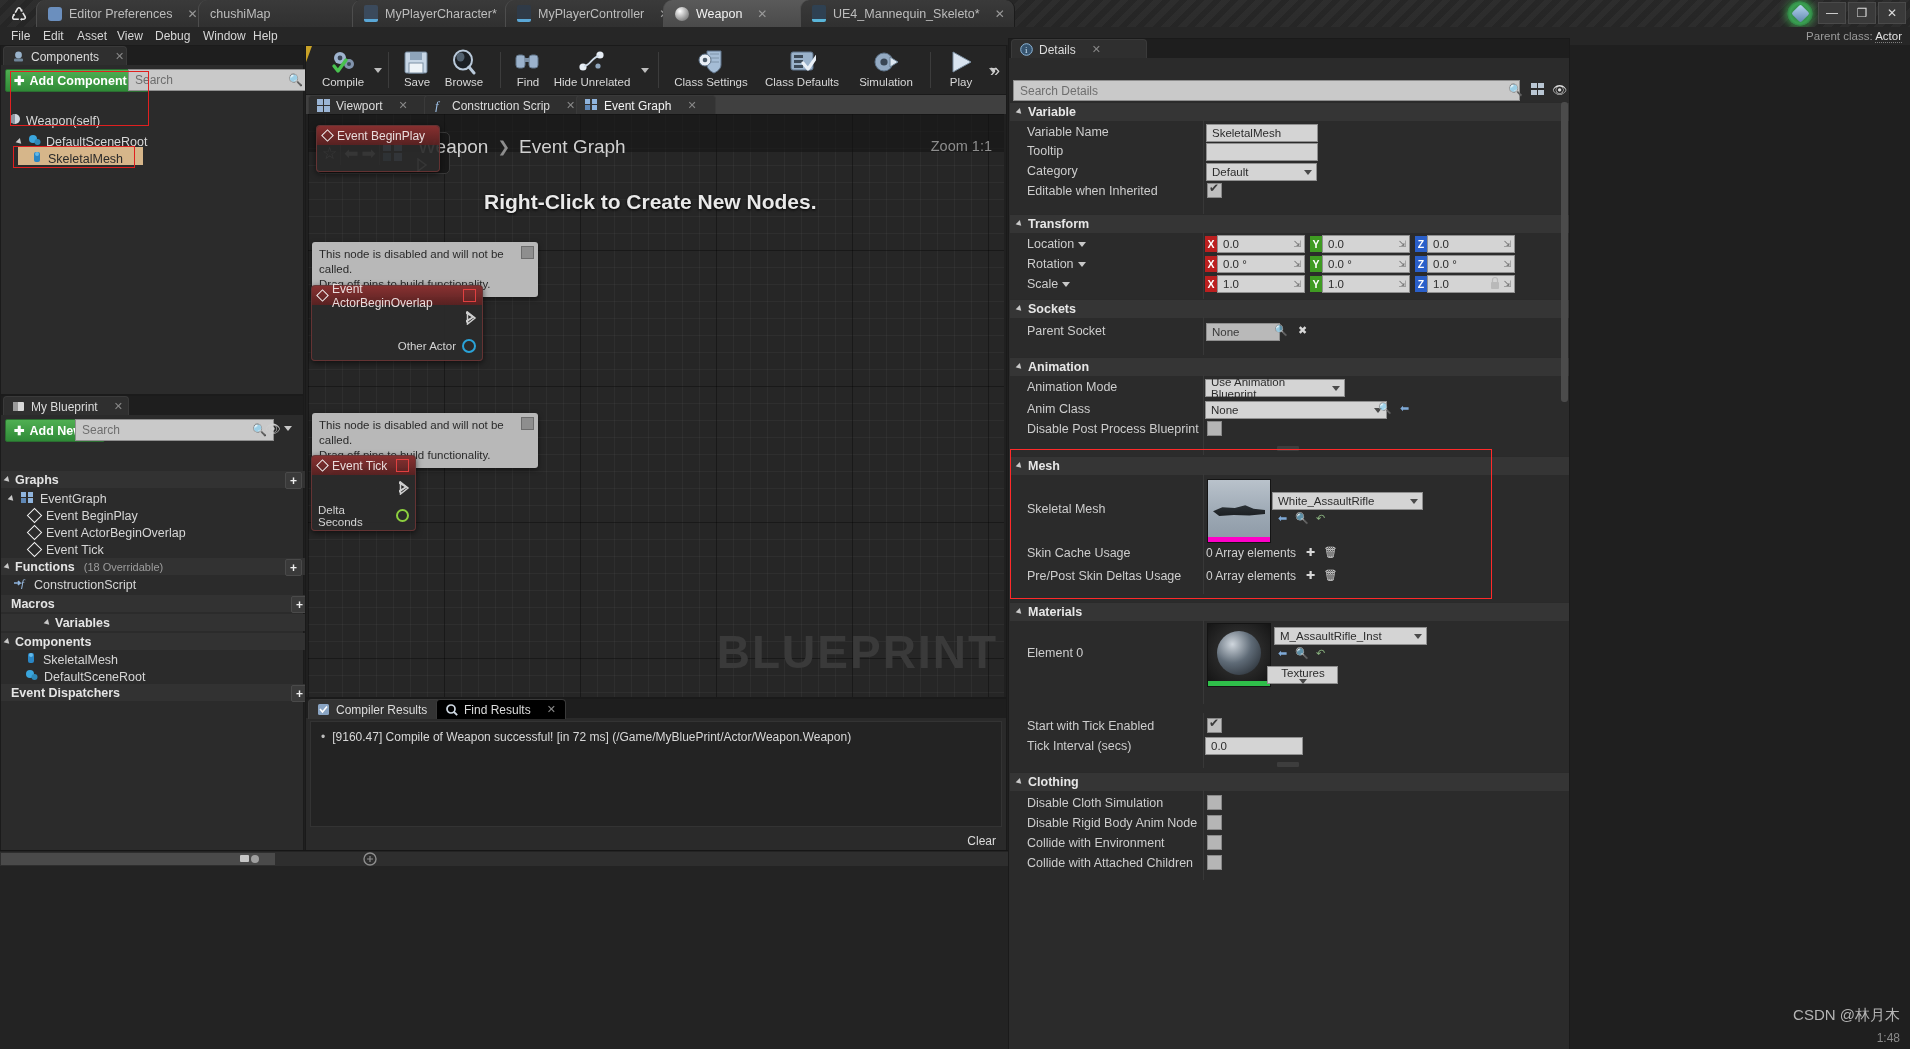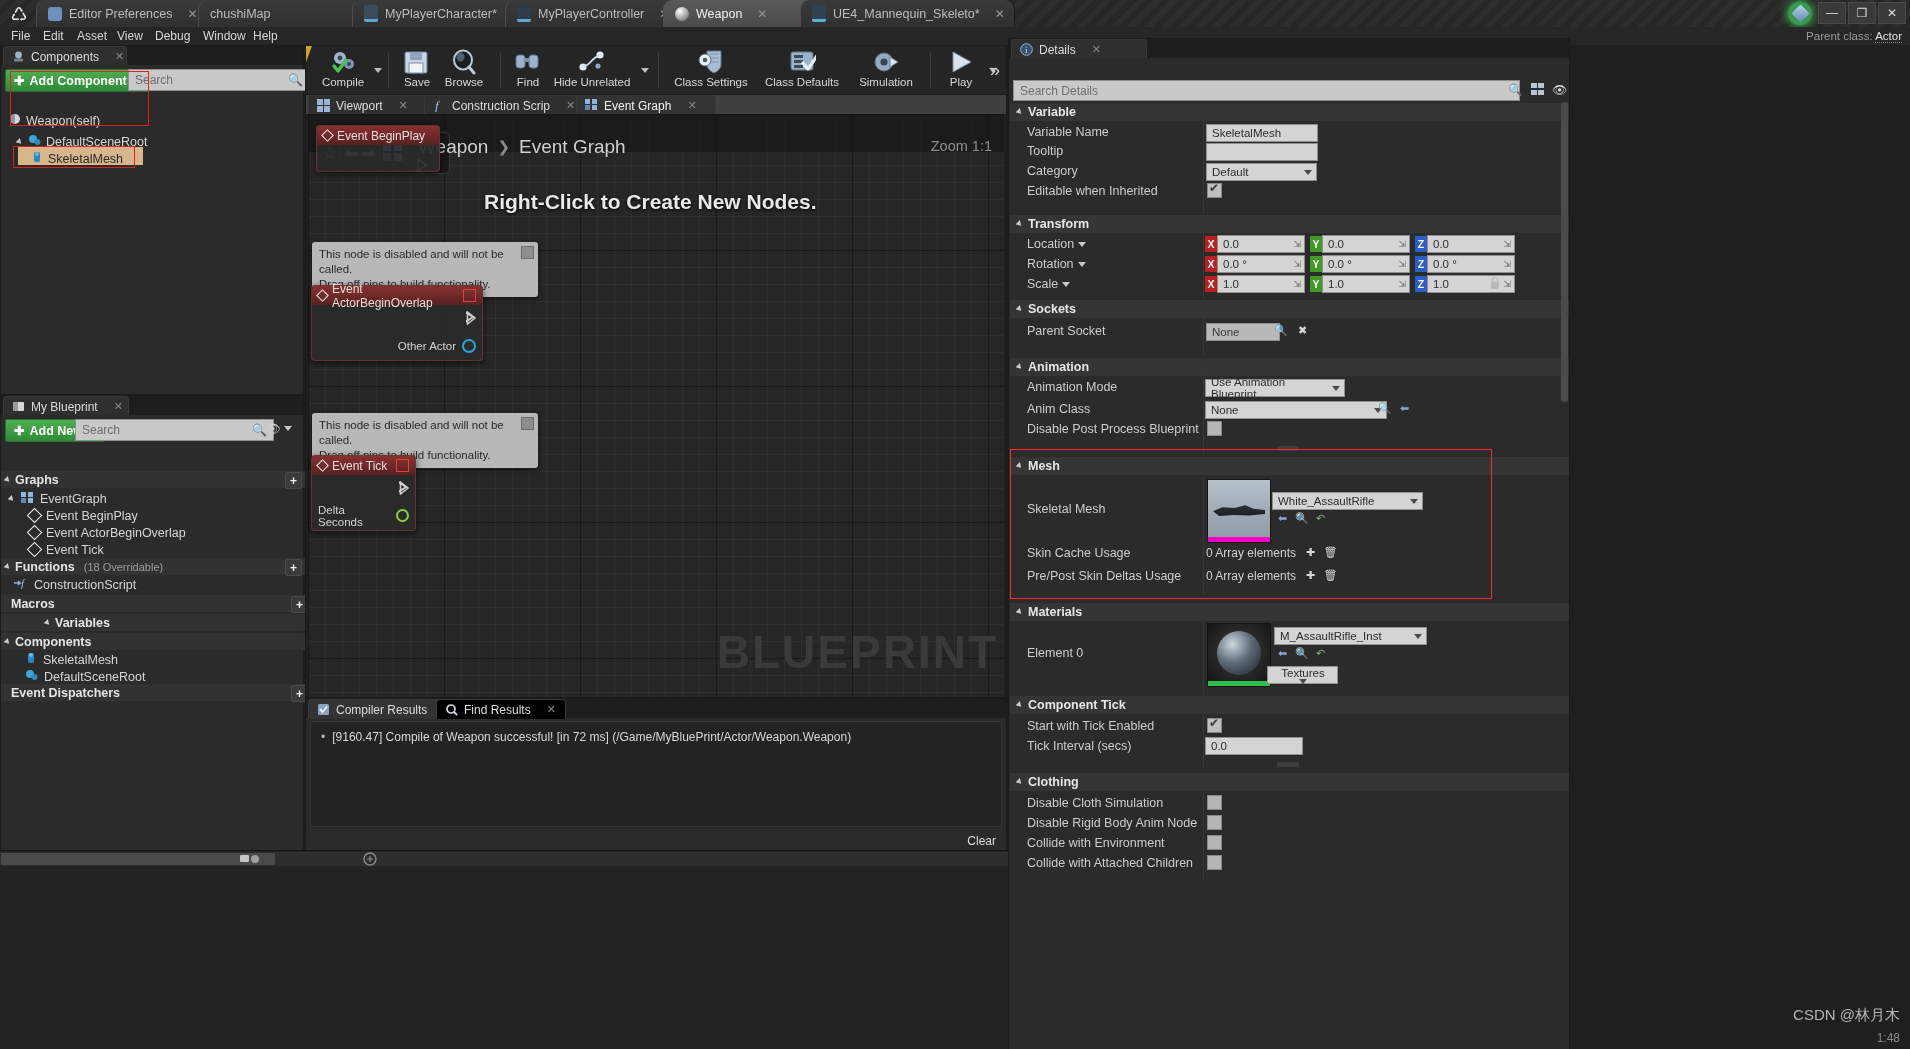--- a/index.html
+++ b/index.html
@@ -923,24 +923,20 @@
       <span class="caretdown" style="border-top-color:#4a4a4a;"></span>
     </div>
     <div class="minibtn" style="left:266px;top:588px;color:#7fa9d6;">⬅</div>
     <div class="minibtn" style="left:286px;top:588px;">🔍</div>
     <div class="minibtn" style="left:304px;top:588px;color:#8ab37f;">↶</div>
     <div class="combofield" style="left:258px;top:608px;width:60px;flex-direction:column;">
       <span>Textures</span>
       <span class="caretdown" style="border-top-color:#4a4a4a;"></span>
     </div>
 
-    <div class="catrow" style="top:637px;">
-      <span class="arrow"></span>
-      <span>Component Tick</span>
-    </div>
     <div class="propdiv" style="top:655px;height:55px;"></div>
 
     <div class="proplabel" style="left:18px;top:661px;">Start with Tick Enabled</div>
     <div class="cbx checked" style="left:198px;top:660px;"></div>
 
     <div class="proplabel" style="left:18px;top:681px;">Tick Interval (secs)</div>
     <div class="txtfield" style="left:196px;top:679px;width:86px;">0.0</div>
 
     <div class="graybar" style="left:268px;top:704px;width:22px;"></div>
 

